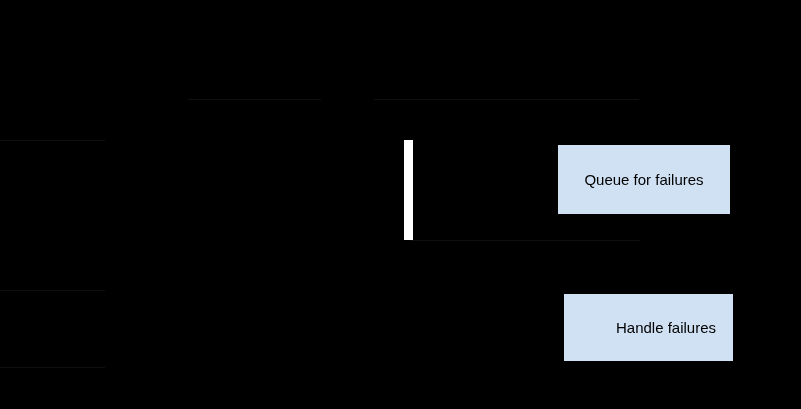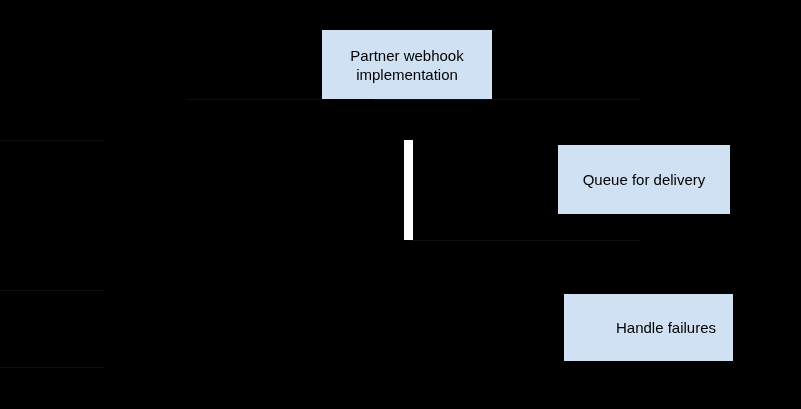--- a/index.html
+++ b/index.html
@@ -47,20 +47,18 @@
   <div class="connector-faint" style="left:188px; top:99px; width:133px; height:1px;"></div>
   <div class="connector-faint" style="left:374px; top:99px; width:265px; height:1px;"></div>
   <div class="connector-faint" style="left:0px; top:140px; width:105px; height:1px;"></div>
   <div class="connector-faint" style="left:410px; top:240px; width:230px; height:1px;"></div>
   <div class="connector-faint" style="left:0px; top:290px; width:105px; height:1px;"></div>
   <div class="connector-faint" style="left:0px; top:367px; width:105px; height:1px;"></div>
 
   <div class="connector-white" style="left:404px; top:140px; width:9px; height:100px;"></div>
 
 
-  <div class="node" style="left:322px; top:30px; width:170px; height:69px;">Partner webhook
-implementation</div>
 
-  <div class="node" style="left:558px; top:145px; width:172px; height:69px;">Queue for delivery</div>
+  <div class="node" style="left:558px; top:145px; width:172px; height:69px;">Queue for failures</div>
 
   <div class="node" style="left:564px; top:294px; width:169px; height:67px;padding-left:41px;">Handle failures</div>
 
 </div>
 
 </body></html>

